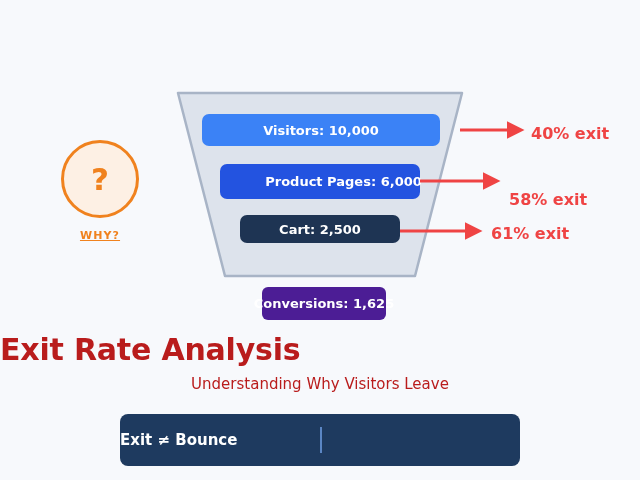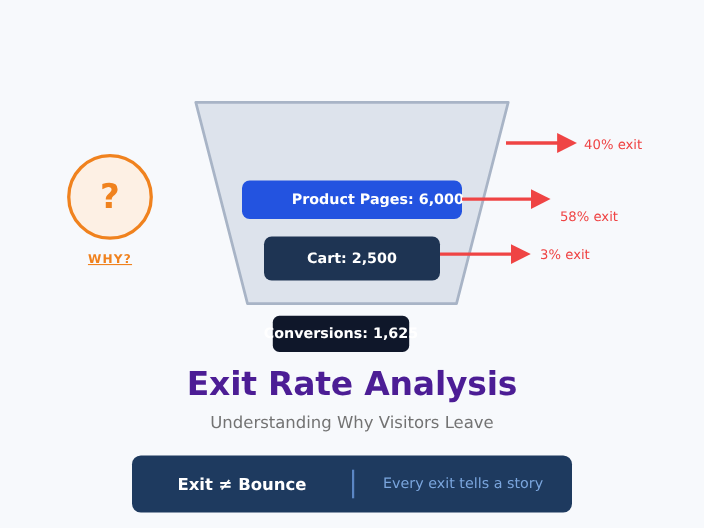--- a/index.html
+++ b/index.html
@@ -70,95 +70,95 @@
     align-items: center;
     justify-content: center;
     color: #ffffff;
     font-size: 13px;
     font-weight: bold;
     white-space: nowrap;
     box-sizing: border-box;
   }
   #stage-0 { left: 202px; top: 114px; width: 238px; height: 32px; background: #3b82f6; }
   #stage-1 { left: 220px; top: 164px; width: 200px; height: 35px; background: #2353e0; padding-left: 47px; }
-  #stage-2 { left: 240px; top: 215px; width: 160px; height: 40px; background: #1e3453; }
+  #stage-2 { left: 240px; top: 215px; width: 160px; height: 28px; background: #1e3453; }
 
   #conversions-badge {
     position: absolute;
-    left: 248px;
+    left: 262px;
     top: 287px;
     width: 124px;
     height: 33px;
-    background: #0f172a;
+    background: #4c1d95;
     border-radius: 6px;
     display: flex;
     align-items: center;
     justify-content: center;
   }
   #conversions-badge .badge-text {
     color: #ffffff;
     font-size: 13px;
     font-weight: bold;
     white-space: nowrap;
   }
 
   
   #arrows-layer {
     position: absolute;
     left: 0;
     top: 0;
   }
   .exit-label {
     position: absolute;
-    font-size: 12px;
-    font-weight: normal;
+    font-size: 16px;
+    font-weight: bold;
     color: #ef4444;
     white-space: nowrap;
   }
   #exit-label-0 { left: 531px; top: 124px; }
   #exit-label-1 { left: 509px; top: 190px; }
   #exit-label-2 { left: 491px; top: 224px; }
 
   
   #page-title {
     position: absolute;
     left: 0;
     top: 332px;
     width: 640px;
-    text-align: center;
+    text-align: left;
     font-size: 30px;
     font-weight: bold;
-    color: #4c1d95;
+    color: #b91c1c;
     letter-spacing: -0.2px;
   }
   #page-subtitle {
     position: absolute;
     left: 0;
     top: 375px;
     width: 640px;
     text-align: center;
     font-size: 15px;
-    color: #737373;
+    color: #b91c1c;
   }
 
   
   #bottom-banner {
     position: absolute;
     left: 120px;
     top: 414px;
     width: 400px;
     height: 52px;
     background: #1e3a5f;
     border-radius: 8px;
     display: flex;
     align-items: center;
   }
   #banner-primary {
     flex: 0 0 200px;
-    text-align: center;
+    text-align: left;
     color: #ffffff;
     font-size: 15px;
     font-weight: bold;
   }
   #banner-divider {
     width: 2px;
     height: 26px;
     background: #5b86c4;
     flex: 0 0 2px;
   }
@@ -178,20 +178,23 @@
     <div id="why-circle">
       <span id="why-mark">?</span>
     </div>
     <div id="why-label">WHY?</div>
   </div>
 
   <svg id="funnel-shape" width="300" height="195" viewBox="0 0 300 195">
     <polygon points="8,3 292,3 245,186 55,186" fill="#dde3ec" stroke="#a8b4c6" stroke-width="2.5" stroke-linejoin="round"></polygon>
   </svg>
 
+  <div class="funnel-stage" id="stage-0">
+    <span>Visitors: 10,000</span>
+  </div>
   <div class="funnel-stage" id="stage-1">
     <span>Product Pages: 6,000</span>
   </div>
   <div class="funnel-stage" id="stage-2">
     <span>Cart: 2,500</span>
   </div>
 
   <div id="conversions-badge">
     <span class="badge-text">Conversions: 1,625</span>
   </div>
@@ -202,24 +205,23 @@
         <polygon points="0,0 6,3 0,6" fill="#ef4444"></polygon>
       </marker>
     </defs>
     <line x1="460" y1="130" x2="508" y2="130" stroke="#ef4444" stroke-width="3" marker-end="url(#arrowhead)"></line>
     <line x1="420" y1="181" x2="484" y2="181" stroke="#ef4444" stroke-width="3" marker-end="url(#arrowhead)"></line>
     <line x1="400" y1="231" x2="466" y2="231" stroke="#ef4444" stroke-width="3" marker-end="url(#arrowhead)"></line>
   </svg>
 
   <div class="exit-label" id="exit-label-0">40% exit</div>
   <div class="exit-label" id="exit-label-1">58% exit</div>
-  <div class="exit-label" id="exit-label-2">3% exit</div>
+  <div class="exit-label" id="exit-label-2">61% exit</div>
 
   <div id="page-title">Exit Rate Analysis</div>
   <div id="page-subtitle">Understanding Why Visitors Leave</div>
 
   <div id="bottom-banner">
     <div id="banner-primary">Exit ≠ Bounce</div>
     <div id="banner-divider"></div>
-    <div id="banner-secondary">Every exit tells a story</div>
   </div>
 
 </div>
 
 </body></html>

